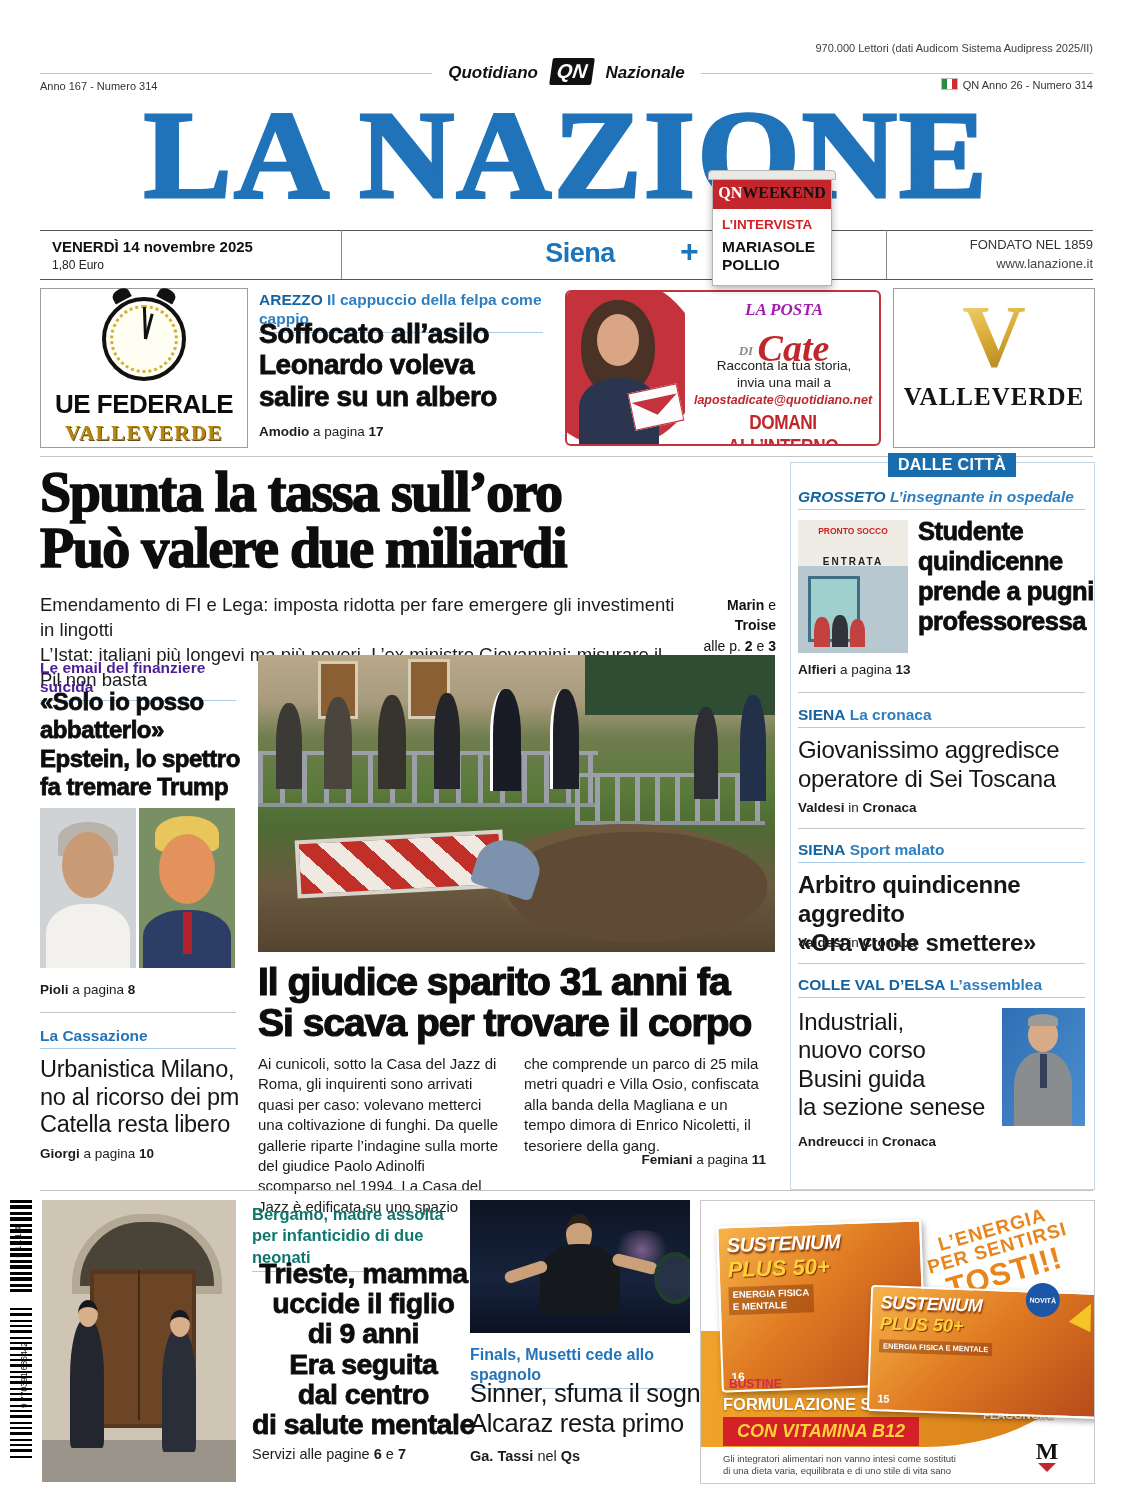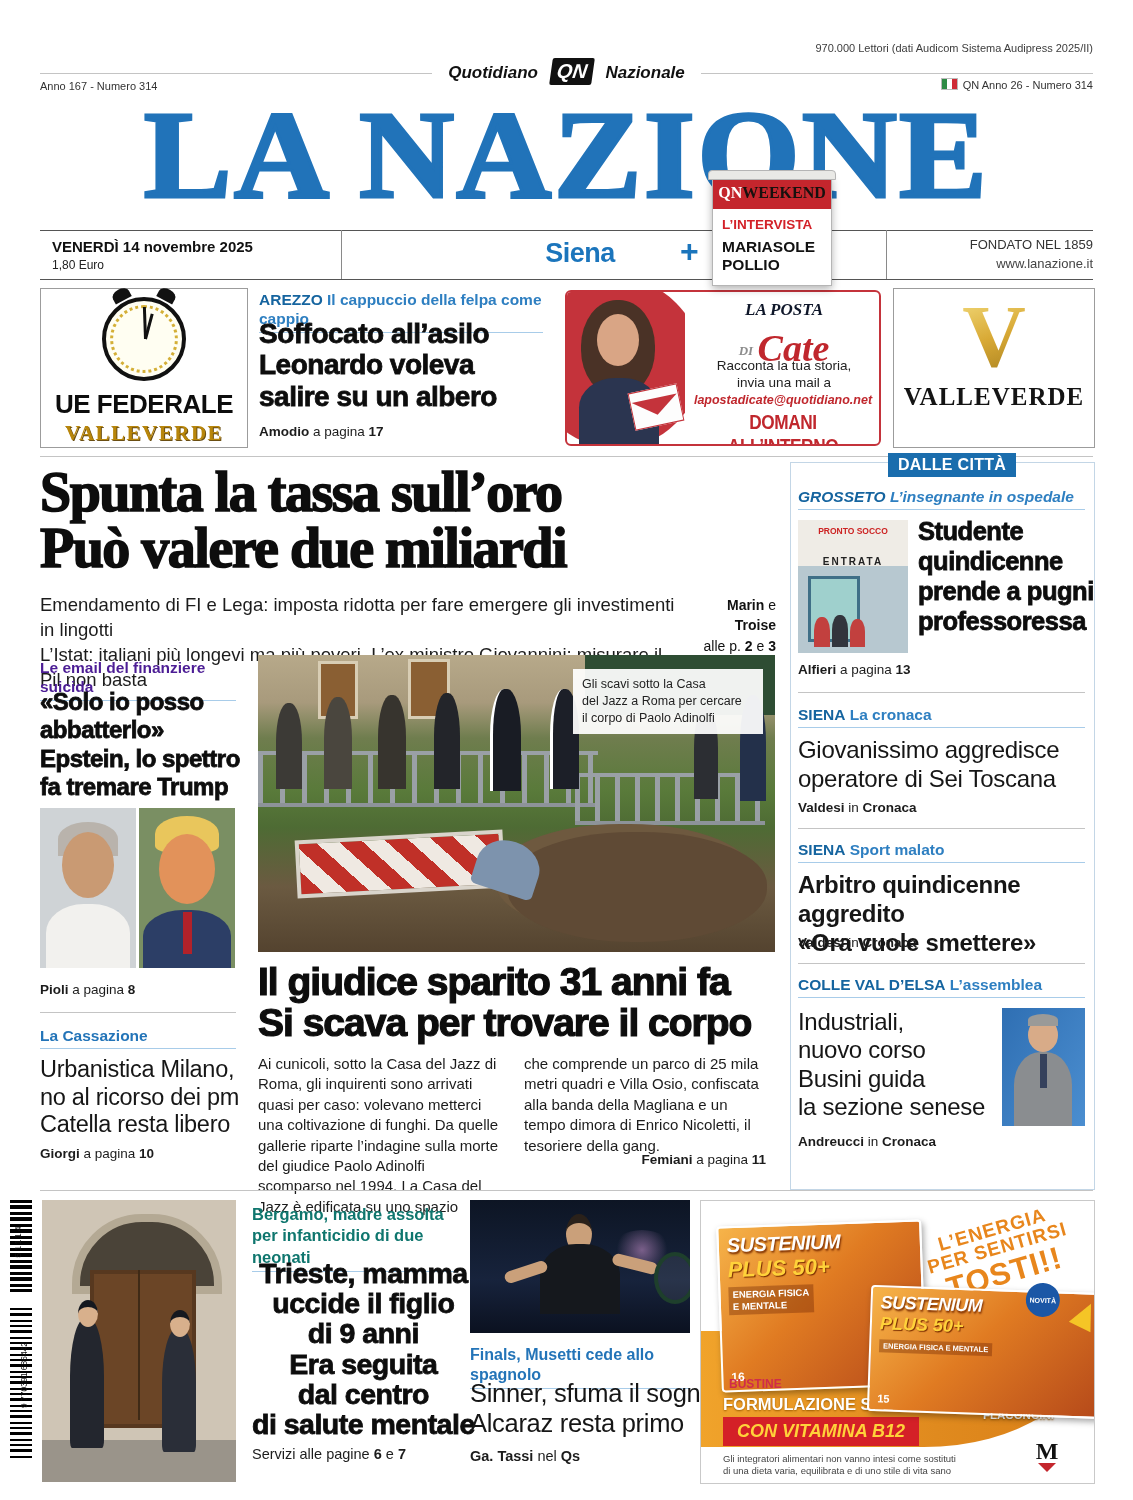--- a/index.html
+++ b/index.html
@@ -117,21 +117,21 @@
   <div class="photo" style="left:0;top:0;width:118px;height:152px;">
     <div style="position:absolute;left:-36px;top:-14px;width:170px;height:170px;border-radius:50%;background:#c4333b;"></div>
     <div style="position:absolute;left:14px;top:8px;width:74px;height:96px;border-radius:48%;background:#4a3226;"></div>
     <div class="head" style="left:30px;top:22px;width:42px;height:52px;background:#d9a585;"></div>
     <div class="torso" style="left:12px;top:86px;width:80px;height:66px;background:#2b3550;"></div>
     <div style="position:absolute;left:64px;top:96px;width:48px;height:36px;background:#fdfdfd;border:1px solid #c4333b;transform:rotate(-12deg);">
       <div style="width:0;height:0;border-left:23px solid transparent;border-right:23px solid transparent;border-top:17px solid #c4333b;margin:9px auto 0;"></div>
     </div>
   </div>
   <div class="abs" style="left:128px;top:8px;width:178px;text-align:center;">
-    <span style="font-family:'Liberation Serif',serif;font-style:italic;font-weight:800;font-size:17px;color:#0f172a;">LA POSTA</span><br>
+    <span style="font-family:'Liberation Serif',serif;font-style:italic;font-weight:800;font-size:17px;color:#a21caf;">LA POSTA</span><br>
     <span style="font-family:'Liberation Serif',serif;font-style:italic;font-weight:800;font-size:13px;color:#8d8d8d;">DI</span>
     <span style="font-family:Liberation Serif, serif;font-style:italic;font-weight:900;font-size:38px;color:#c0272d;position:relative;top:6px;">Cate</span>
   </div>
   <div class="abs" style="left:128px;top:66px;width:178px;text-align:center;font-size:13.5px;color:#222;">Racconta la tua storia,</div>
   <div class="abs" style="left:128px;top:83px;width:178px;text-align:center;font-size:13.5px;color:#222;">invia una mail a</div>
   <div class="abs" style="left:122px;top:101px;width:188px;text-align:center;font-size:12.5px;font-weight:800;font-style:italic;color:#c0272d;">lapostadicate@quotidiano.net</div>
   <div class="abs" style="left:120px;top:118px;width:192px;text-align:center;font-size:21px;font-weight:900;color:#c0272d;transform:scaleX(.82);letter-spacing:-0.5px;">DOMANI ALL’INTERNO</div>
 </div>
 
 <div class="abs adbox" style="left:893px;top:288px;width:200px;height:158px;text-align:center;">
@@ -251,23 +251,20 @@
   <div style="position:absolute;right:8px;bottom:10px;width:260px;height:110px;border-radius:48%;background:#5f4a35;box-shadow:-12px -8px 0 #6e593f;"></div>
   <div class="torso" style="left:18px;top:48px;width:26px;height:86px;background:#3c3a36;"></div>
   <div class="torso" style="left:66px;top:42px;width:28px;height:92px;background:#4a463e;"></div>
   <div class="torso" style="left:120px;top:40px;width:28px;height:94px;background:#37342e;"></div>
   <div class="torso" style="left:176px;top:38px;width:26px;height:96px;background:#23252a;"></div>
   <div class="torso" style="left:232px;top:34px;width:28px;height:102px;background:#191c24;border-left:3px solid #fff;"></div>
   <div class="torso" style="left:292px;top:34px;width:26px;height:100px;background:#1c1f28;border-left:3px solid #fff;"></div>
   <div class="torso" style="left:436px;top:52px;width:24px;height:92px;background:#2c2e33;"></div>
   <div class="torso" style="left:482px;top:40px;width:26px;height:106px;background:#23304a;"></div>
   <div style="position:absolute;left:218px;top:186px;width:64px;height:52px;border-radius:50% 50% 10% 10%;background:#7d93ad;transform:rotate(18deg);"></div>
-  <div class="cap abs preline" style="right:12px;top:14px;width:172px;">Gli scavi sotto la Casa
-del Jazz a Roma per cercare
-il corpo di Paolo Adinolfi</div>
 </div>
 <div class="abs hl fat preline" style="left:258px;top:962px;font-size:39px;line-height:1.05;letter-spacing:-1px;-webkit-text-stroke:1.2px #0d0d0d;">Il giudice sparito 31 anni fa
 Si scava per trovare il corpo</div>
 <div class="abs" style="left:258px;top:1054px;width:242px;font-size:15px;line-height:1.36;color:#1c1c1c;">Ai cunicoli, sotto la Casa del Jazz di Roma, gli inquirenti sono arrivati quasi per caso: volevano metterci una coltivazione di funghi. Da quelle gallerie riparte l’indagine sulla morte del giudice Paolo Adinolfi scomparso nel 1994. La Casa del Jazz è edificata su uno spazio</div>
 <div class="abs" style="left:524px;top:1054px;width:242px;font-size:15px;line-height:1.36;color:#1c1c1c;">che comprende un parco di 25 mila metri quadri e Villa Osio, confiscata alla banda della Magliana e un tempo dimora di Enrico Nicoletti, il tesoriere della gang.</div>
 <div class="abs byline" style="left:524px;top:1152px;width:242px;text-align:right;">
   <b>Femiani</b><span> a pagina </span><b>11</b>
 </div>
 
 <div class="abs rule" style="left:40px;right:40px;top:1190px;"></div>

